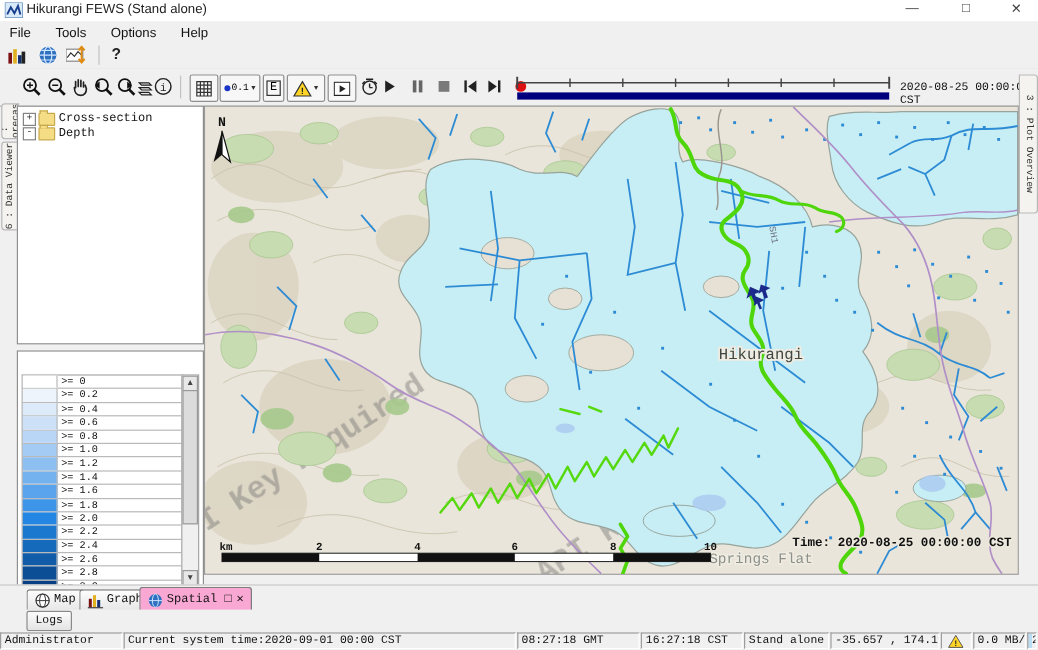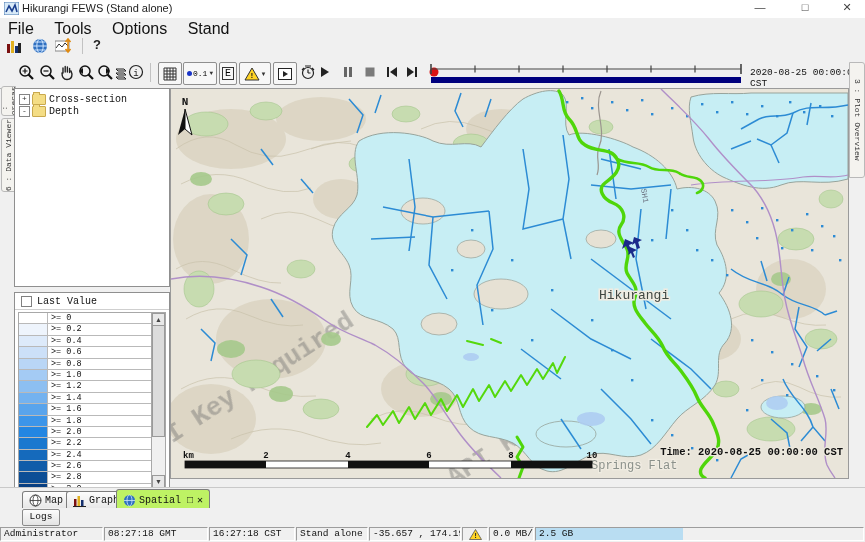--- a/index.html
+++ b/index.html
@@ -6,21 +6,21 @@
   #app{position:relative;width:865px;height:542px;background:#f0f0f0;overflow:hidden;
        font-family:"Liberation Sans",sans-serif;outline:1px solid #79aee4;}
   .abs{position:absolute;}
   .mono{font-family:"Liberation Mono","DejaVu Sans Mono",monospace;}
   
   #titlebar{left:0;top:0;width:865px;height:18px;background:#ffffff;border-bottom:1px solid #e0e0e0;}
   #titlebar .ttl{left:22px;top:2px;font-size:11px;color:#222;}
   .winbtn{top:1px;width:30px;height:15px;text-align:center;font-size:11px;color:#444;cursor:default;}
   
   #menubar{left:0;top:18px;width:865px;height:17px;background:#f0f0f0;border-bottom:1px solid #e3e3e3;}
-  .menu-item{display:inline-block;padding:2px 8px 0 8px;font-size:16px;color:#111;text-align:center;}
+  .menu-item{display:inline-block;padding:2px 8px 0 8px;font-size:11px;color:#111;text-align:center;}
   
   #toolbar1{left:0;top:35px;width:865px;height:22px;background:#f0f0f0;border-bottom:1px solid #d8d8d8;}
   #toolbar2{left:0;top:57px;width:865px;height:31px;background:#f0f0f0;border-bottom:1px solid #b5b5b5;}
   .sep{width:1px;background:#c2c2c2;}
   .boxbtn{border:1px solid #8f8f8f;background:#f7f7f7;border-radius:2px;display:flex;align-items:center;justify-content:center;}
   
   .vtab{background:#f4f3ef;border:1px solid #b9b9b9;border-radius:3px 3px 0 0;color:#333;
         display:flex;align-items:center;justify-content:center;overflow:hidden;
         font-family:"Liberation Mono","DejaVu Sans Mono",monospace;font-size:8px;}
   .vleft{writing-mode:vertical-rl;transform:rotate(180deg);border-radius:0 3px 3px 0;}
@@ -48,21 +48,21 @@
   .sbtn{height:12px;background:#e8e8e8;border:1px solid #9a9a9a;font-size:7px;text-align:center;line-height:11px;color:#444;}
   #sthumb{position:absolute;left:0;top:12px;width:11px;height:110px;background:#dcdcdc;border:1px solid #9a9a9a;}
   
   #mappanel{left:170px;top:88px;width:677px;height:389px;border:1px solid #9a9a9a;background:#e9e5da;}
   
   #tabbar{left:0;top:487px;width:865px;height:21px;background:#f0f0f0;border-top:1px solid #c9c9c9;}
   .btab{position:absolute;top:3px;height:17px;background:linear-gradient(#fdfdfd,#e6e6e6);
         border:1px solid #7d7d7d;border-bottom:none;border-radius:3px 3px 0 0;
         display:flex;align-items:center;padding:0 6px;font-size:10px;
         font-family:"Liberation Mono","DejaVu Sans Mono",monospace;color:#111;}
-  .btab.active{top:1px;height:20px;background:#bef264;}
+  .btab.active{top:1px;height:20px;background:#f9a8d4;}
   #logsrow{left:0;top:508px;width:865px;height:18px;background:#f0f0f0;}
   #logsbtn{position:absolute;left:22px;top:1px;width:36px;height:15px;border:1px solid #8a8a8a;background:linear-gradient(#fcfcfc,#e4e4e4);
            border-radius:2px;font-size:9.5px;text-align:center;line-height:14px;
            font-family:"Liberation Mono","DejaVu Sans Mono",monospace;color:#111;}
   
   #statusbar{left:0;top:526px;width:865px;height:16px;background:#f0f0f0;display:flex;}
   .scell{height:14px;margin:1px 1px 0 0;border:1px solid;border-color:#9d9d9d #ffffff #ffffff #9d9d9d;
          font-size:9.5px;line-height:12px;padding:0 3px;white-space:nowrap;overflow:hidden;
          font-family:"Liberation Mono","DejaVu Sans Mono",monospace;color:#111;box-sizing:border-box;}
   svg text{font-family:"Liberation Mono","DejaVu Sans Mono",monospace;}
@@ -80,21 +80,21 @@
     <div class="abs ttl">Hikurangi FEWS  (Stand alone)</div>
     <div class="abs winbtn" style="left:745px">—</div>
     <div class="abs winbtn" style="left:790px">□</div>
     <div class="abs winbtn" style="left:832px">✕</div>
   </div>
 
   <div class="abs" id="menubar">
     <span class="menu-item">File</span>
     <span class="menu-item">Tools</span>
     <span class="menu-item">Options</span>
-    <span class="menu-item">Stand</span>
+    <span class="menu-item">Help</span>
   </div>
 
   <div class="abs" id="toolbar1">
     <svg class="abs" style="left:6px;top:3px" width="16" height="16">
       <rect x="1" y="6" width="3" height="9" fill="#7a1010"></rect>
         <rect x="5" y="3" width="3" height="12" fill="#e0b020"></rect>
       <rect x="9" y="8" width="3" height="7" fill="#15306e"></rect>
         <rect x="12" y="5" width="3" height="10" fill="#222"></rect>
     </svg>
     <svg class="abs" style="left:32px;top:3px" width="16" height="16">
@@ -239,24 +239,20 @@
       </div>
       <div class="trow">
         <span class="expander">-</span>
         <span class="folder"></span>
         <span>Depth</span>
       </div>
     </div>
   </div>
 
   <div class="abs" id="legend">
-    <div id="legend-head">
-      <span class="chk"></span>
-      <span class="mono" style="font-size:10px;color:#111">Last Value</span>
-    </div>
     <div id="legend-list">
       <div class="lrow">
           <div class="lswatch" style="background: rgb(255, 255, 255);"></div>
           <div class="llabel">&gt;= 0</div>
         </div>
       <div class="lrow">
           <div class="lswatch" style="background: rgb(238, 244, 252);"></div>
           <div class="llabel">&gt;= 0.2</div>
         </div>
       <div class="lrow">
@@ -619,20 +615,21 @@
       <span style="margin-left:4px;font-weight:bold">✕</span>
     </div>
   </div>
 
   <div class="abs" id="logsrow">
     <div id="logsbtn">Logs</div>
   </div>
 
   <div class="abs" id="statusbar">
     <div class="scell" style="width:103px">Administrator</div>
+    <div class="scell" style="width:332px">Current system time:2020-09-01 00:00 CST</div>
     <div class="scell" style="width:104px">08:27:18 GMT</div>
     <div class="scell" style="width:86px">16:27:18 CST</div>
     <div class="scell" style="width:72px">Stand alone</div>
     <div class="scell" style="width:92px">-35.657 , 174.199</div>
     <div class="scell" style="width:26px;display:flex;align-items:center;justify-content:center">
       <svg width="13" height="11">
         <path d="M6.5,0.5 L12.5,10.5 H0.5 Z" fill="#ffd426" stroke="#555" stroke-width="0.8"></path>
         <text x="6.5" y="9" text-anchor="middle" font-size="7" font-weight="bold" fill="#222">!</text>
       </svg>
     </div>

